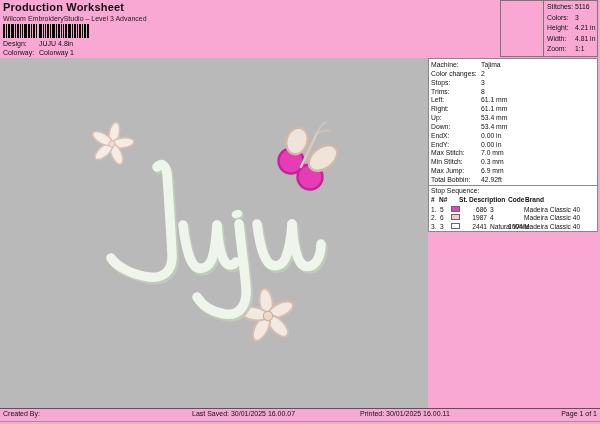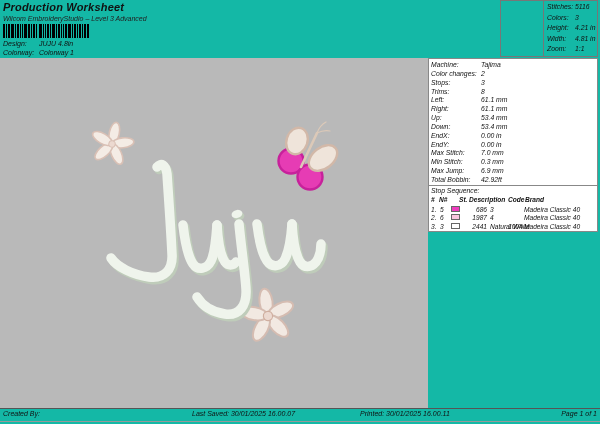--- a/index.html
+++ b/index.html
@@ -1,17 +1,17 @@
 <!DOCTYPE html>
 <html><head>
 <meta charset="utf-8">
 <style>
   html,body{margin:0;padding:0;background:#fff;}
-  .page{position:relative;width:600px;height:424px;background:#14b8a6;
-        font-family:"Liberation Sans", sans-serif;color:#111;overflow:hidden;font-style:italic;}
+  .page{position:relative;width:600px;height:424px;background:#f9a8d4;
+        font-family:"Liberation Sans", sans-serif;color:#111;overflow:hidden;}
   .abs{position:absolute;}
   
   .title{left:3px;top:1px;font-size:11px;font-weight:bold;letter-spacing:.2px;}
   .subtitle{left:3px;top:15px;font-size:7px;color:#222;}
   .barcode{left:3px;top:24px;}
   .hrow{left:3px;font-size:7px;}
   .hrow .hl{display:inline-block;width:36px;}
   
   .box-empty{left:500px;top:0;width:44px;height:57px;border:1px solid #777;box-sizing:border-box;}
   .box-stats{left:543px;top:0;width:55px;height:57px;border:1px solid #777;box-sizing:border-box;padding-top:2px;}

